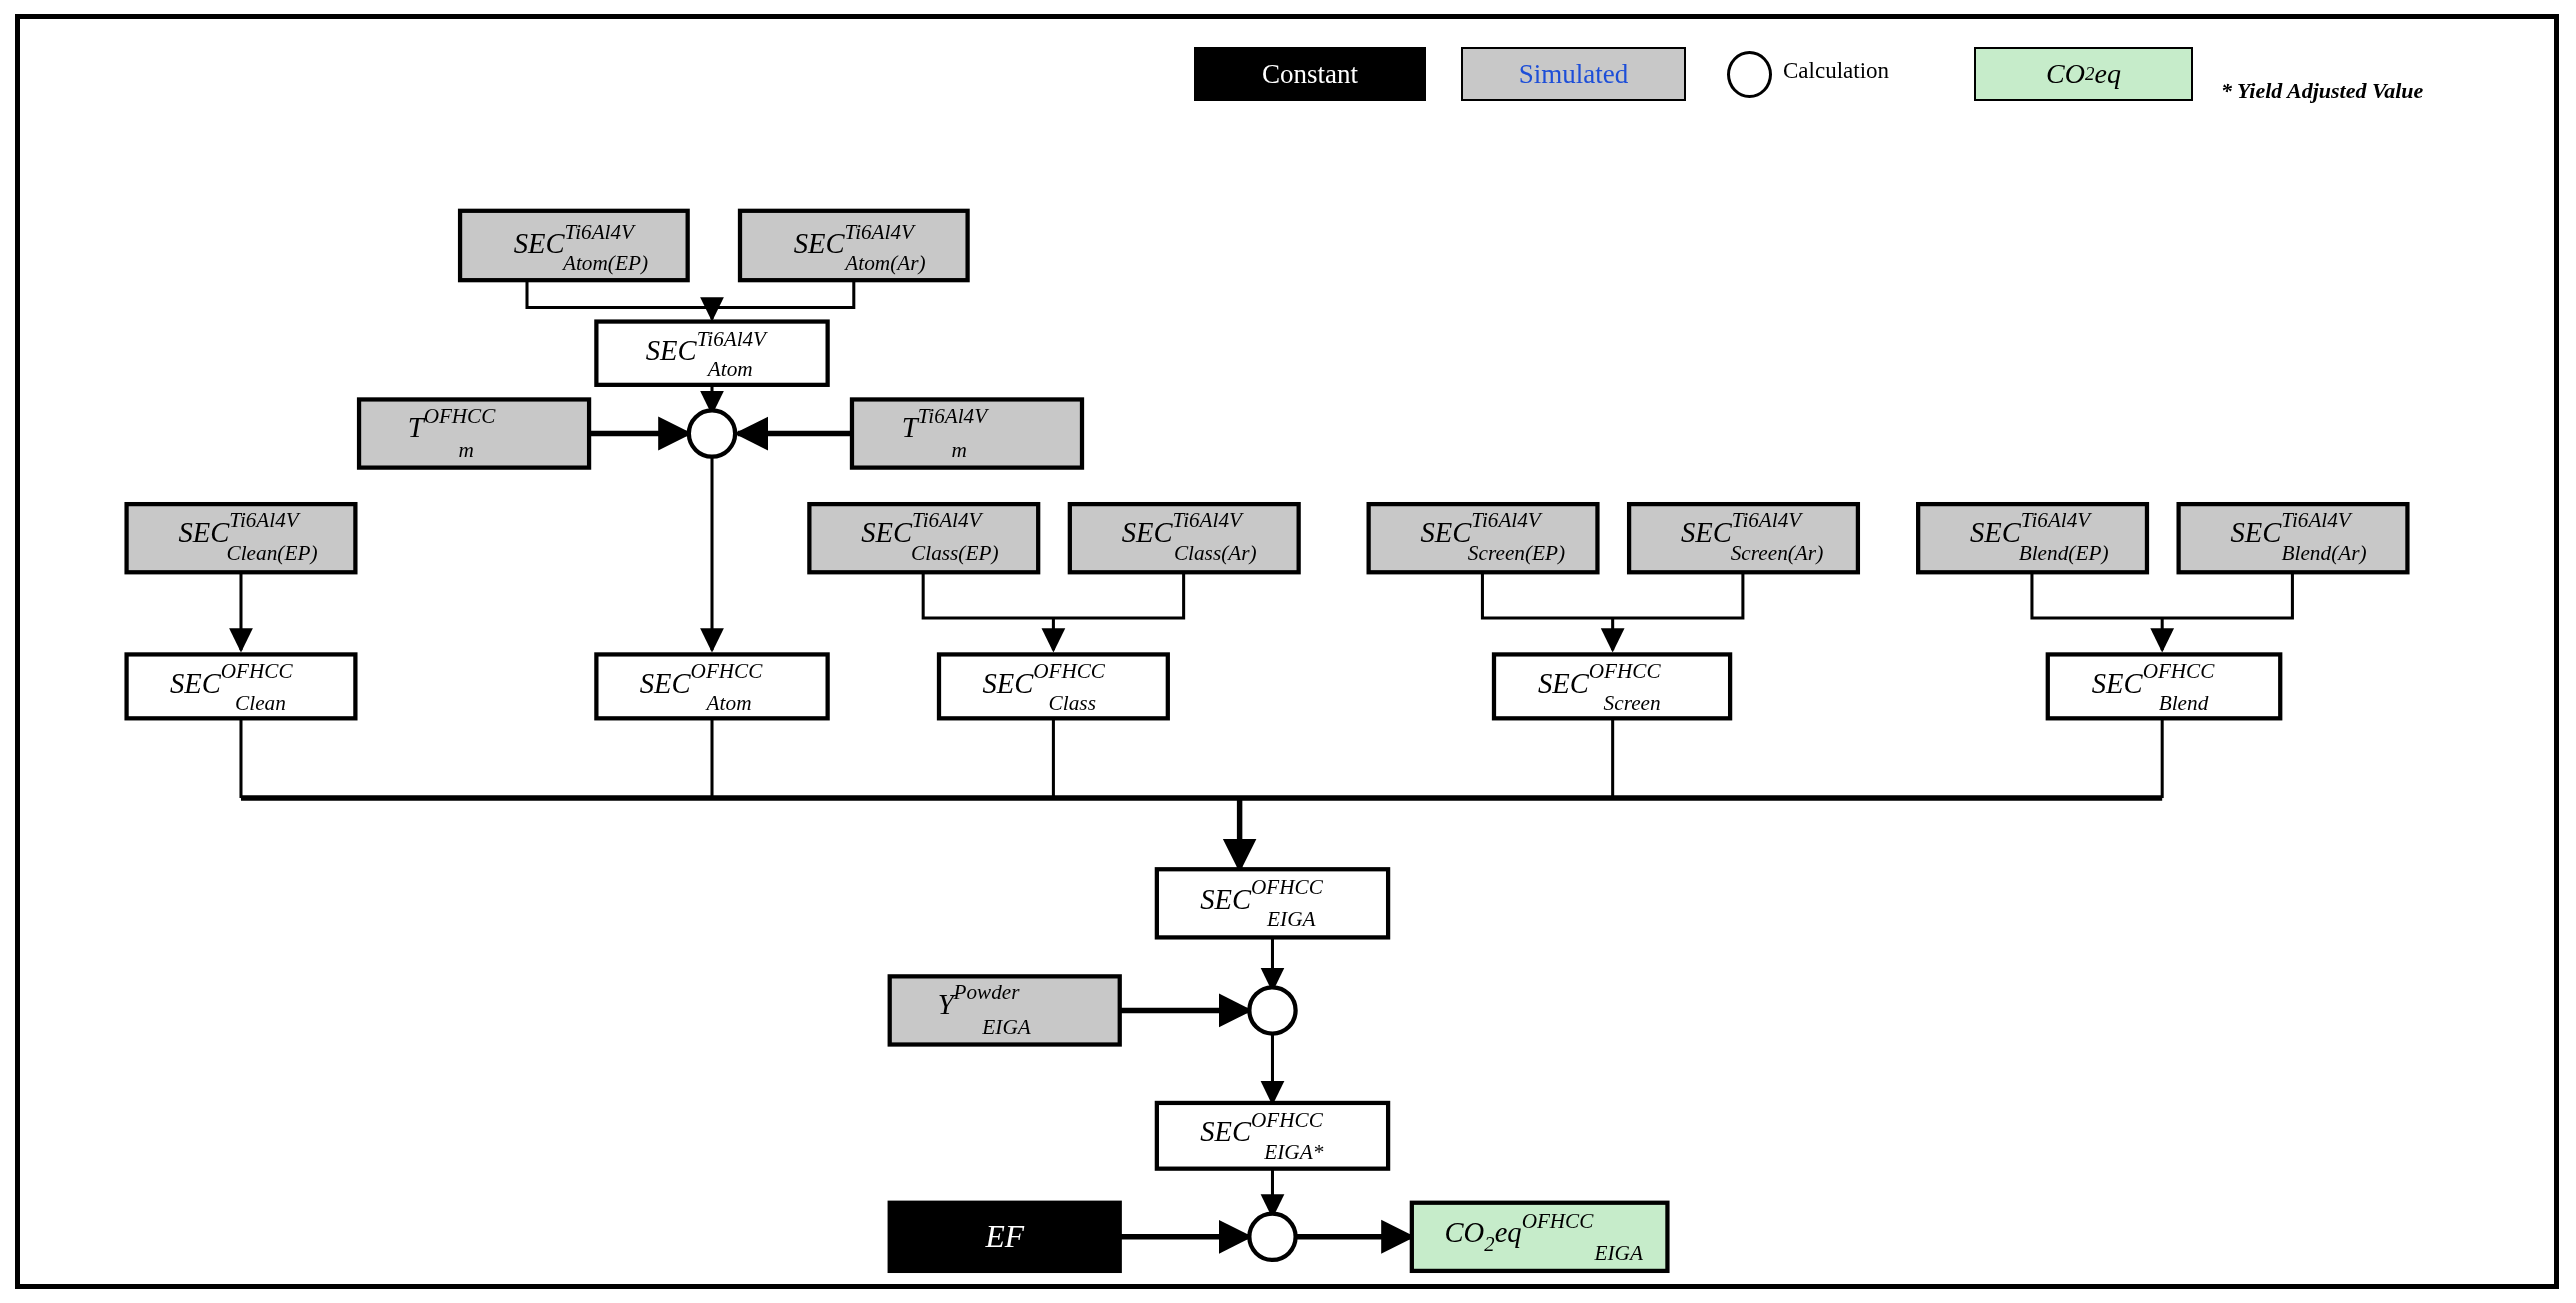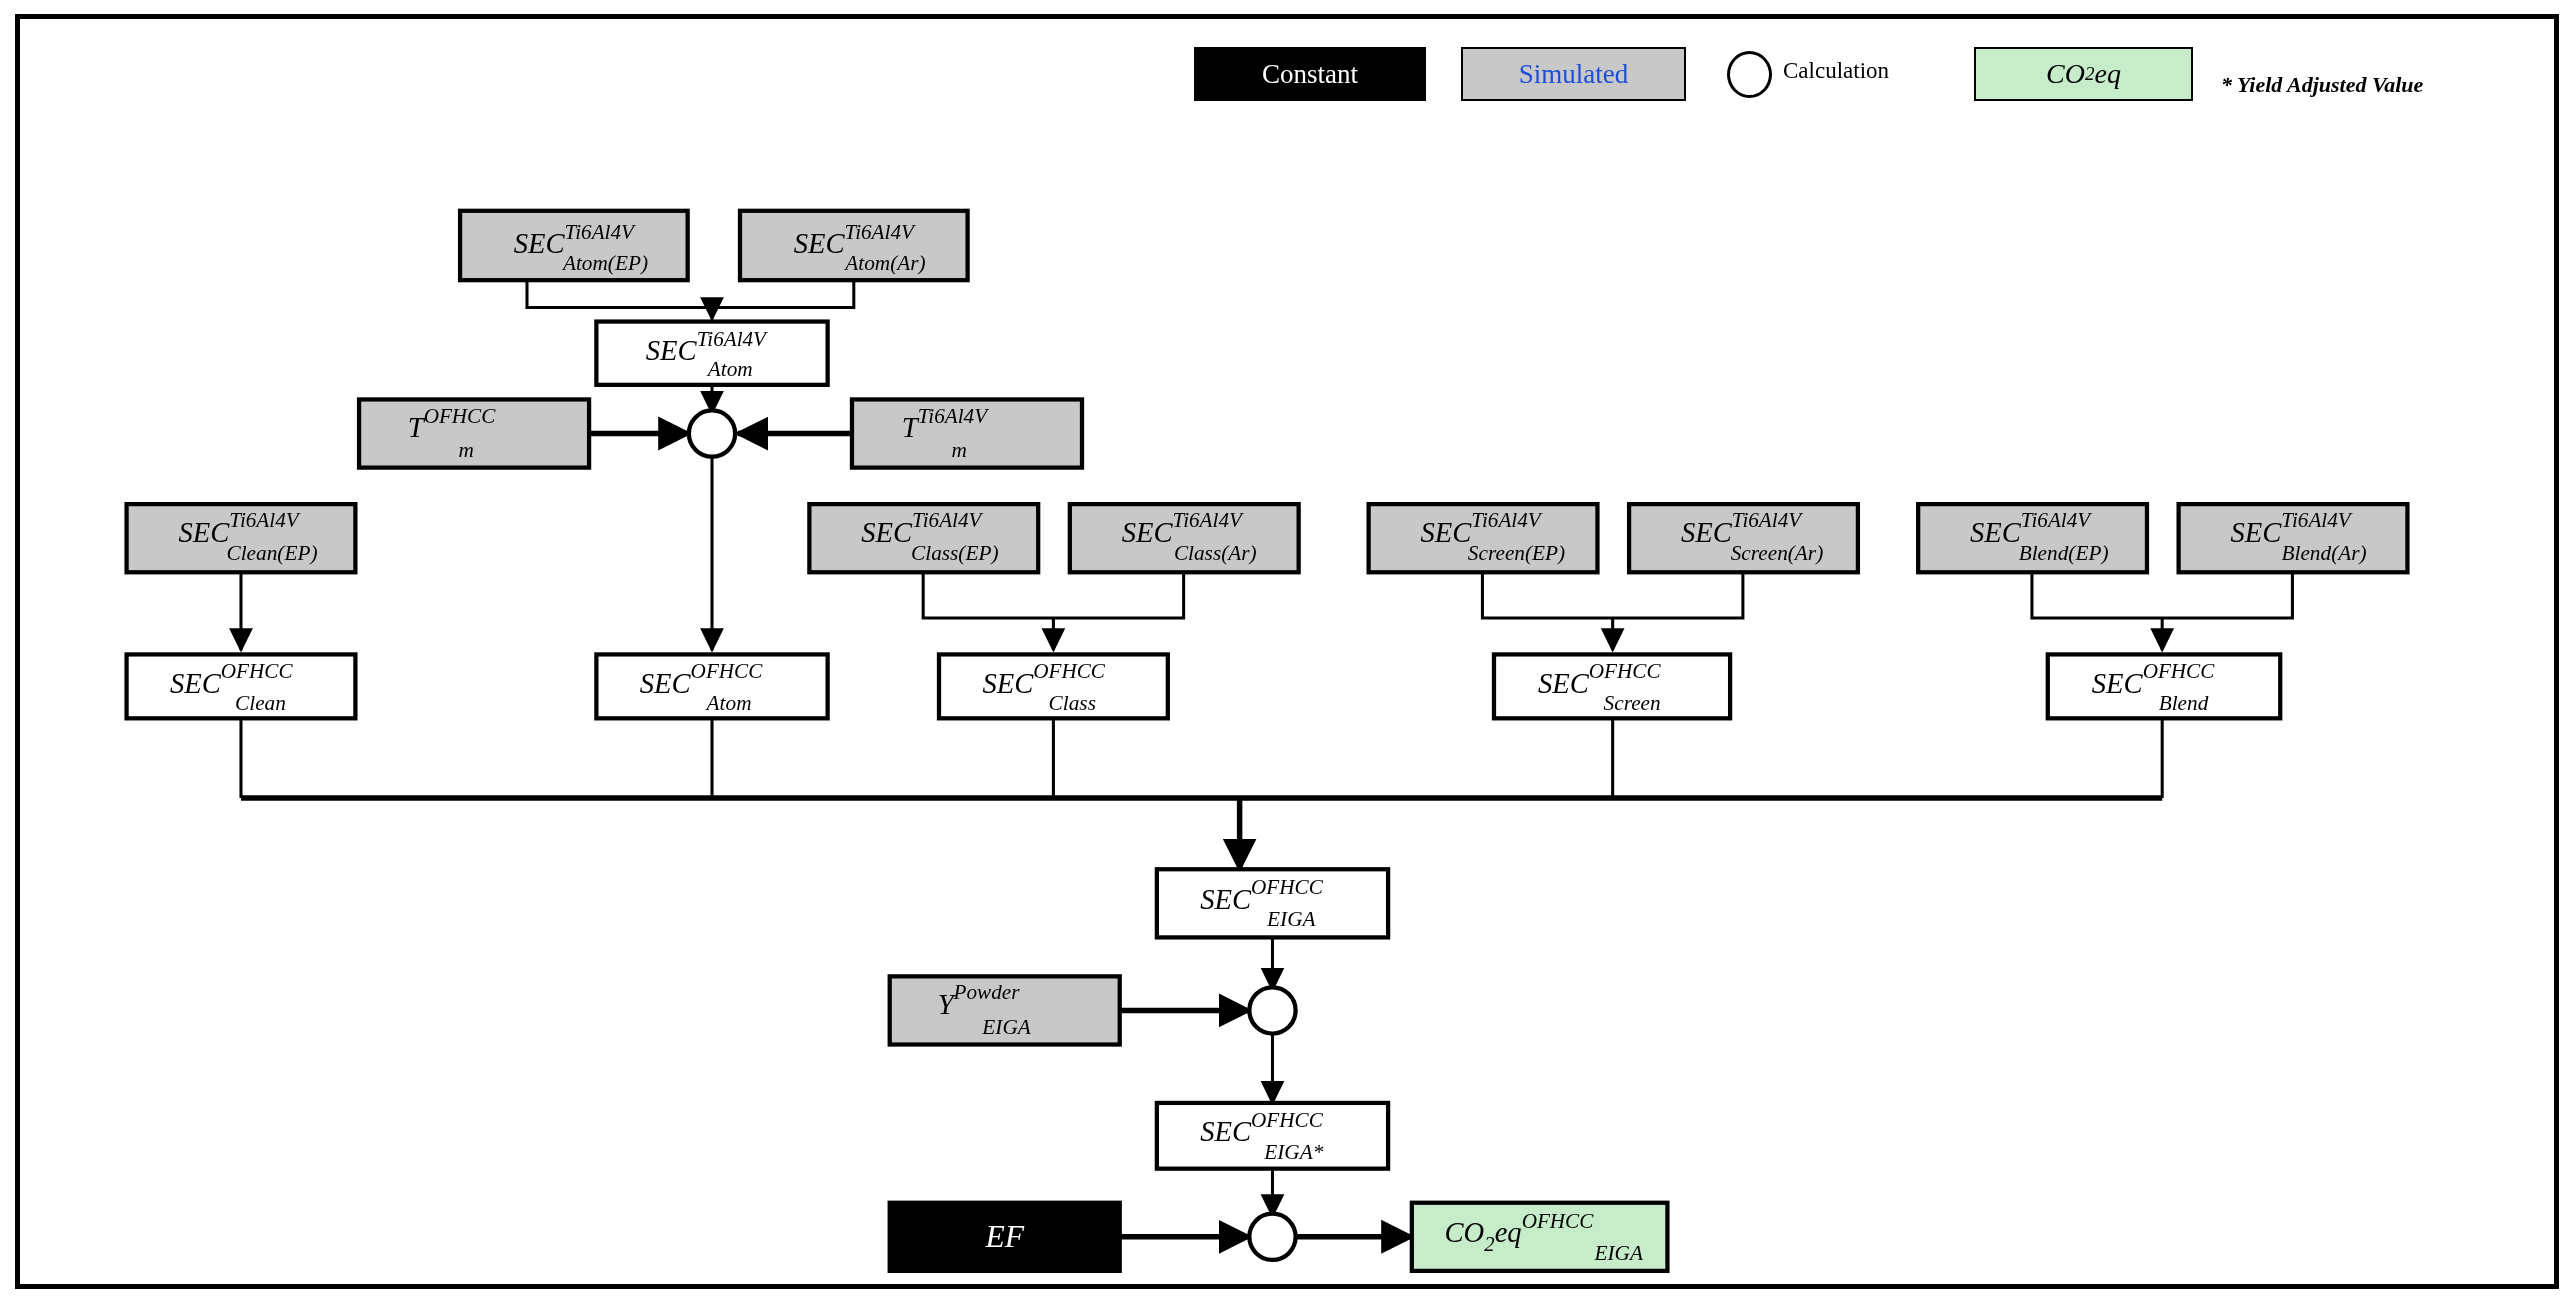--- a/index.html
+++ b/index.html
@@ -13,21 +13,21 @@
   .lgbox{position:absolute;box-sizing:border-box;border:2.4px solid #000;
          display:flex;align-items:center;justify-content:center;
          font-size:27px;white-space:nowrap;}
   #lg-constant{left:1194px;top:47px;width:232px;height:54px;background:#000;color:#fff;}
   #lg-simulated{left:1461px;top:47px;width:225px;height:54px;background:#c8c8c8;color:#1d4ed8;}
   #lg-circle{position:absolute;left:1727px;top:51px;width:45px;height:47px;
              border:3px solid #000;border-radius:50%;background:#fff;box-sizing:border-box;}
   #lg-calc{position:absolute;left:1783px;top:58px;font-size:23px;color:#000;white-space:nowrap;}
   #lg-co2{left:1974px;top:47px;width:219px;height:54px;background:#c6ecca;color:#000;
           font-style:italic;font-size:28px;}
-  #lg-note{position:absolute;left:2221px;top:72px;font-size:22px;font-style:italic;
+  #lg-note{position:absolute;left:2221px;top:78px;font-size:22px;font-style:italic;
            font-weight:bold;color:#000;white-space:nowrap;}
   #svg{position:absolute;left:0;top:0;width:2576px;height:1304px;}
   .nbox{fill:#fff;stroke:#000;stroke-width:7;}
   .nbox.sim{fill:#c8c8c8;}
   .nbox.const{fill:#000;}
   .nbox.co2{fill:#c6ecca;}
   .ncirc{fill:#fff;stroke:#000;stroke-width:7;}
   .lnk{stroke:#000;fill:none;}
   .lnk.thin{stroke-width:5;}
   .lnk.thick{stroke-width:9;}

